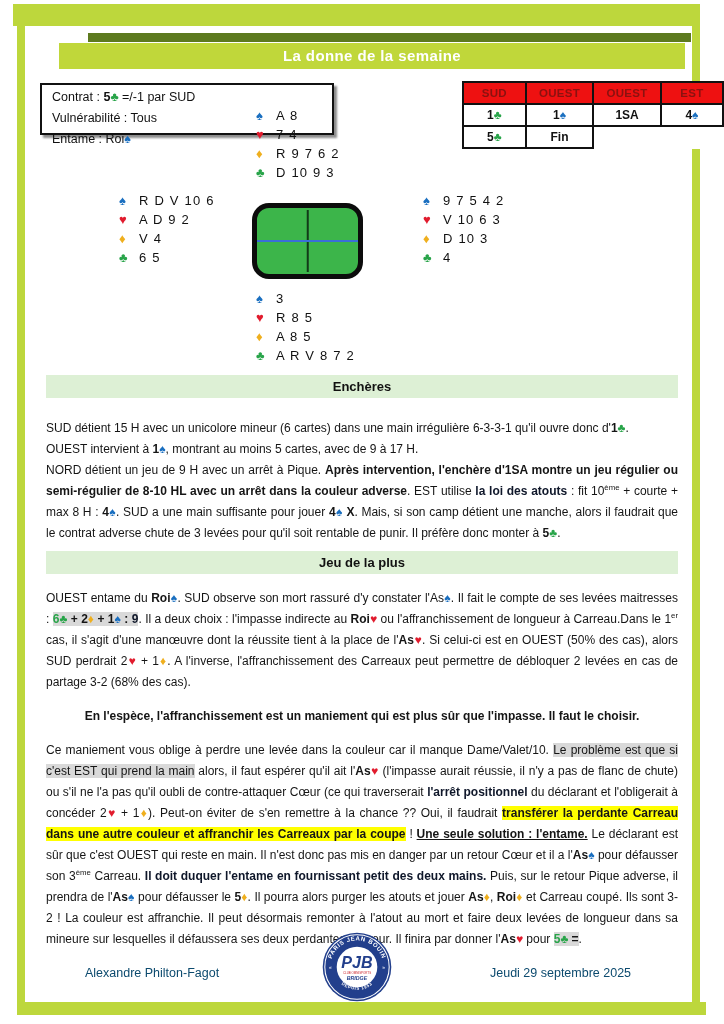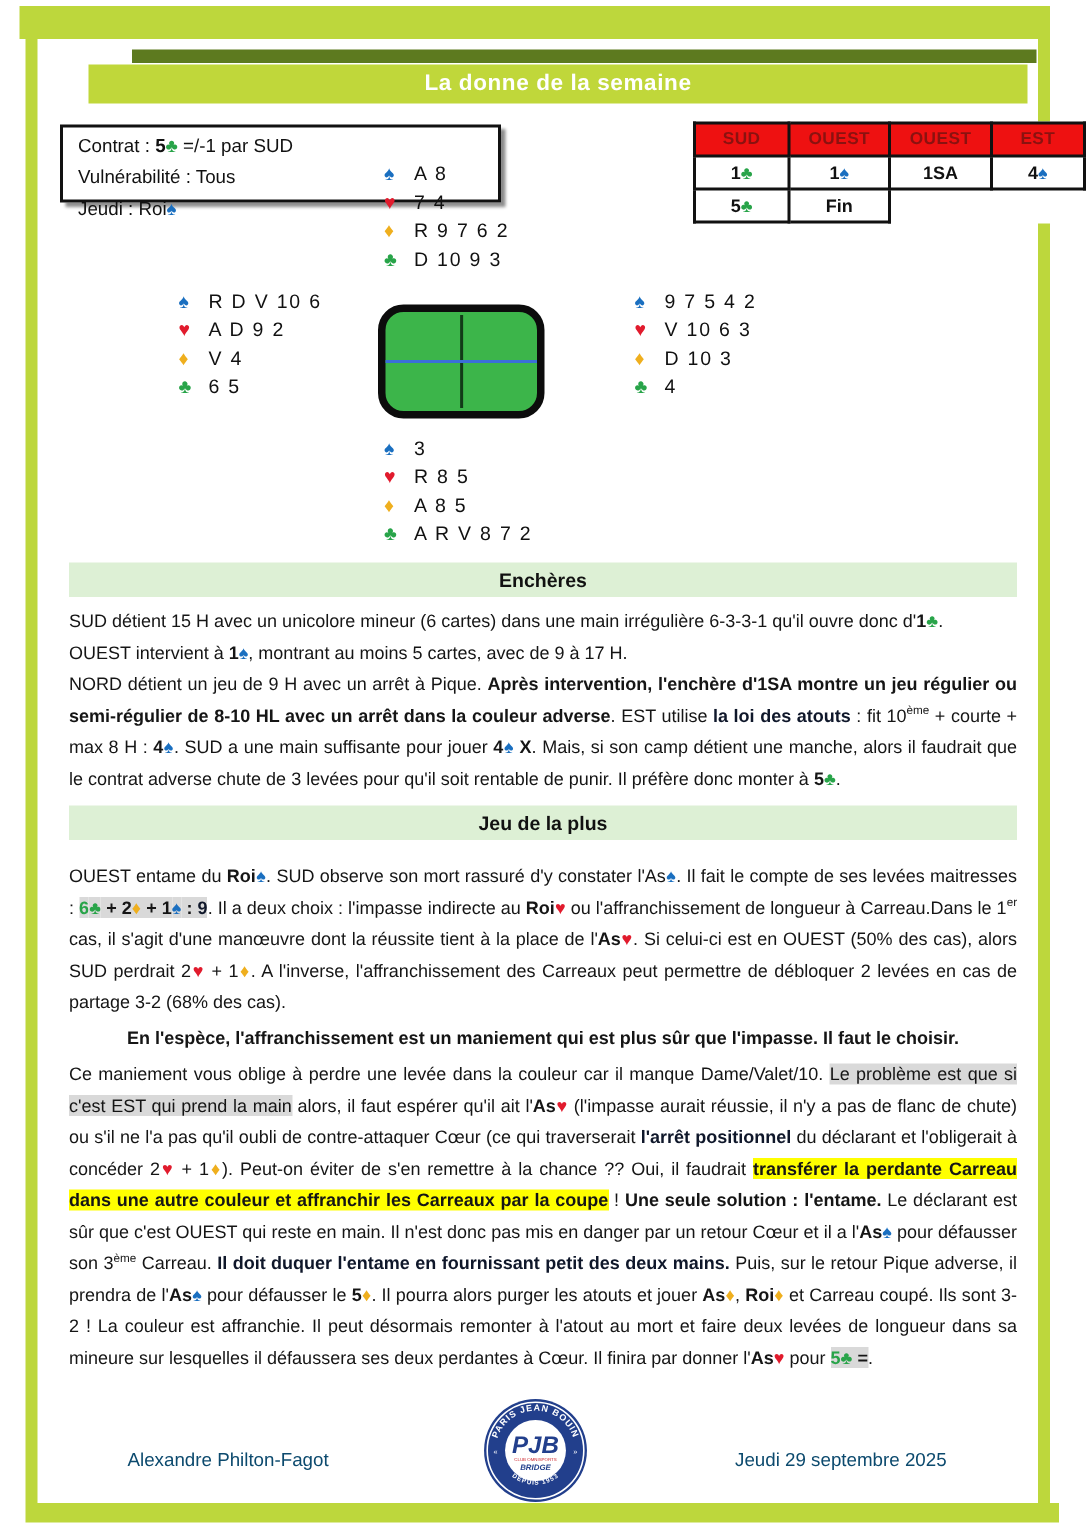--- a/index.html
+++ b/index.html
@@ -41,31 +41,31 @@
   .felt{left:252px;top:203px;width:111px;height:76px;background:#3cb54a;
     border:5px solid #0c0c0c;border-radius:17px}
   .felt .vline{position:absolute;left:50%;top:2px;bottom:2px;width:2.5px;background:#123a18;transform:translateX(-50%)}
   .felt .hline{position:absolute;top:48%;left:0;right:0;height:2.5px;background:#3a6fd8}
 
   
   .content{left:46px;top:375px;width:632px;color:#151515}
   .section-bar{height:23px;line-height:23px;background:#ddf0d5;text-align:center;
     font-weight:bold;font-size:13px;color:#111}
   .bodytext{font-size:12px;line-height:21px;text-align:justify}
-  .mt6{margin-top:6px}.mt4{margin-top:14px}.mt13{margin-top:3px}.mt7{margin-top:7px}
+  .mt6{margin-top:20px}.mt4{margin-top:14px}.mt13{margin-top:13px}.mt7{margin-top:7px}
   .center-bold{text-align:center;font-weight:bold}
   sup{font-size:.65em;line-height:0}
 
   
   .b{font-weight:bold}
   .rb{color:#0f172a;font-weight:bold}
   .sp{color:#1a6fc0}.he{color:#e11b2d}.di{color:#efaf1e}.cl{color:#28a449}
   .hg{background:#d9d9d9}
   .hy{background:#ffff00;font-weight:bold}
-  .bu{font-weight:bold;}
+  .bu{font-weight:bold;text-decoration:underline}
 
   
   .footer-text{font-size:12.5px;color:#0c4a6e}
   .author{left:85px;top:966px}
   .date{left:490px;top:966px}
   .logo{left:322px;top:932px;width:70px;height:70px;z-index:5}
 </style>
 </head>
 <body>
 
@@ -75,21 +75,21 @@
   <div class="abs lime strip-left"></div>
   <div class="abs lime strip-right"></div>
   <div class="abs lime bar-bottom"></div>
   <div class="abs dark-strip"></div>
 
   <div class="abs title-banner">La donne de la semaine</div>
 
   <div class="abs contract-box">
     <div class="cline"><span>Contrat : </span><span class="b">5</span><span class="b cl">♣</span><span> =/-1 par SUD</span></div>
     <div class="cline">Vulnérabilité : Tous</div>
-    <div class="cline"><span>Jeudi : Roi</span><span class="sp">♠</span></div>
+    <div class="cline"><span>Entame : Roi</span><span class="sp">♠</span></div>
   </div>
 
   <table class="bids abs" style="left:462px;top:81px">
     <tbody>
         <tr class="hdr">
       <td>SUD</td>
       <td>OUEST</td>
       <td>OUEST</td>
       <td>EST</td>
     </tr>

